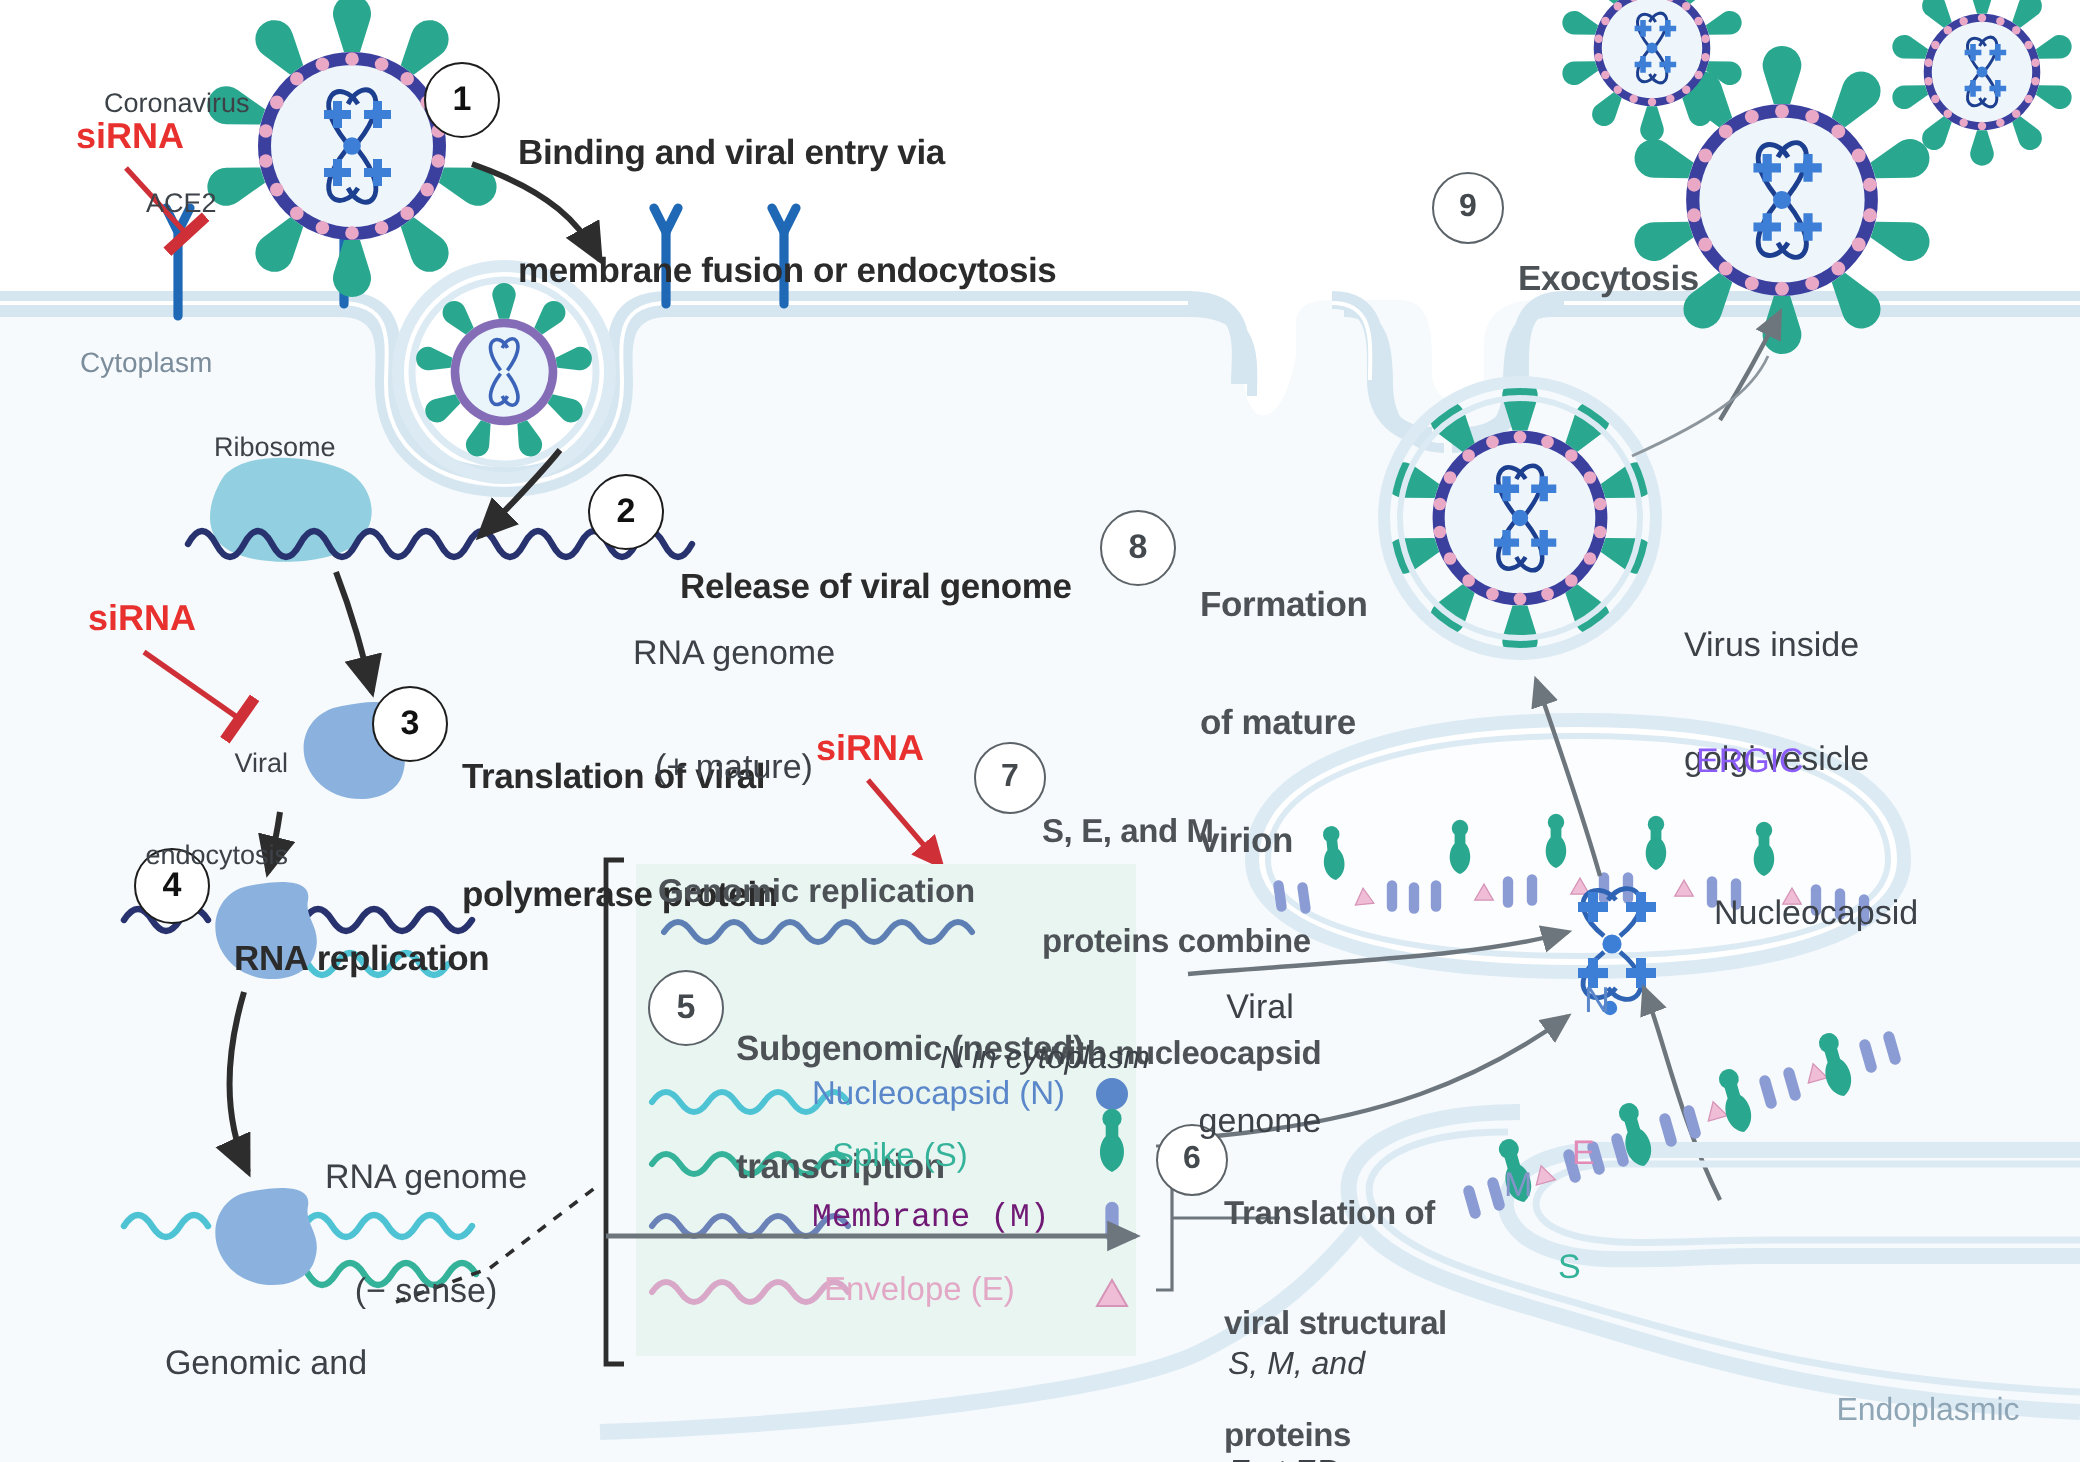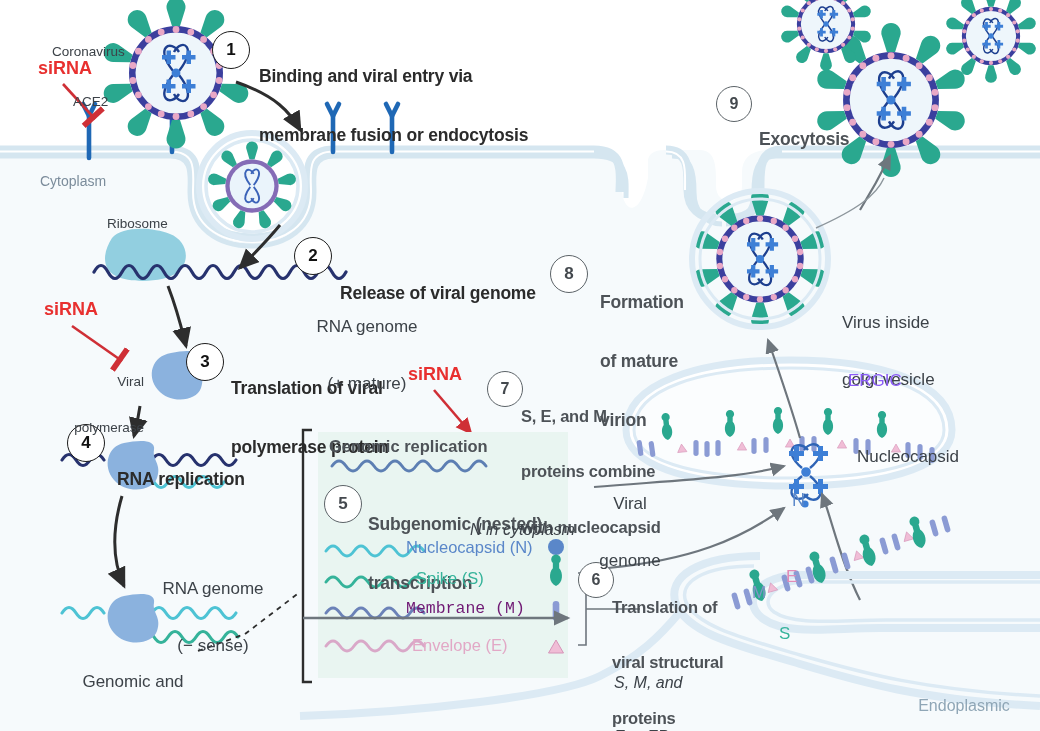--- a/index.html
+++ b/index.html
@@ -550,21 +550,21 @@
   <div class="lbl red" style="left:408px;top:364px;">siRNA</div>
   <div class="lbl muted" style="left:40px;top:174px;">Cytoplasm</div>
   <div class="lbl plain-sm" style="left:107px;top:216px;">Ribosome</div>
 
   <div class="lbl plain" style="left:302px;top:279px;text-align:center;width:130px;">
     <div>RNA genome</div>
     <div>(+ mature)</div>
   </div>
   <div class="lbl plain-sm" style="left:58px;top:344px;text-align:right;width:86px;">
     <div>Viral</div>
-    <div>polymerase</div>
+    <div>endocytosis</div>
   </div>
   <div class="lbl plain" style="left:148px;top:541px;text-align:center;width:130px;">
     <div>RNA genome</div>
     <div>(− sense)</div>
   </div>
   <div class="lbl plain" style="left:18px;top:634px;text-align:center;width:230px;">
     <div>Genomic and</div>
     <div>subgenomic RNA</div>
     
   </div>

